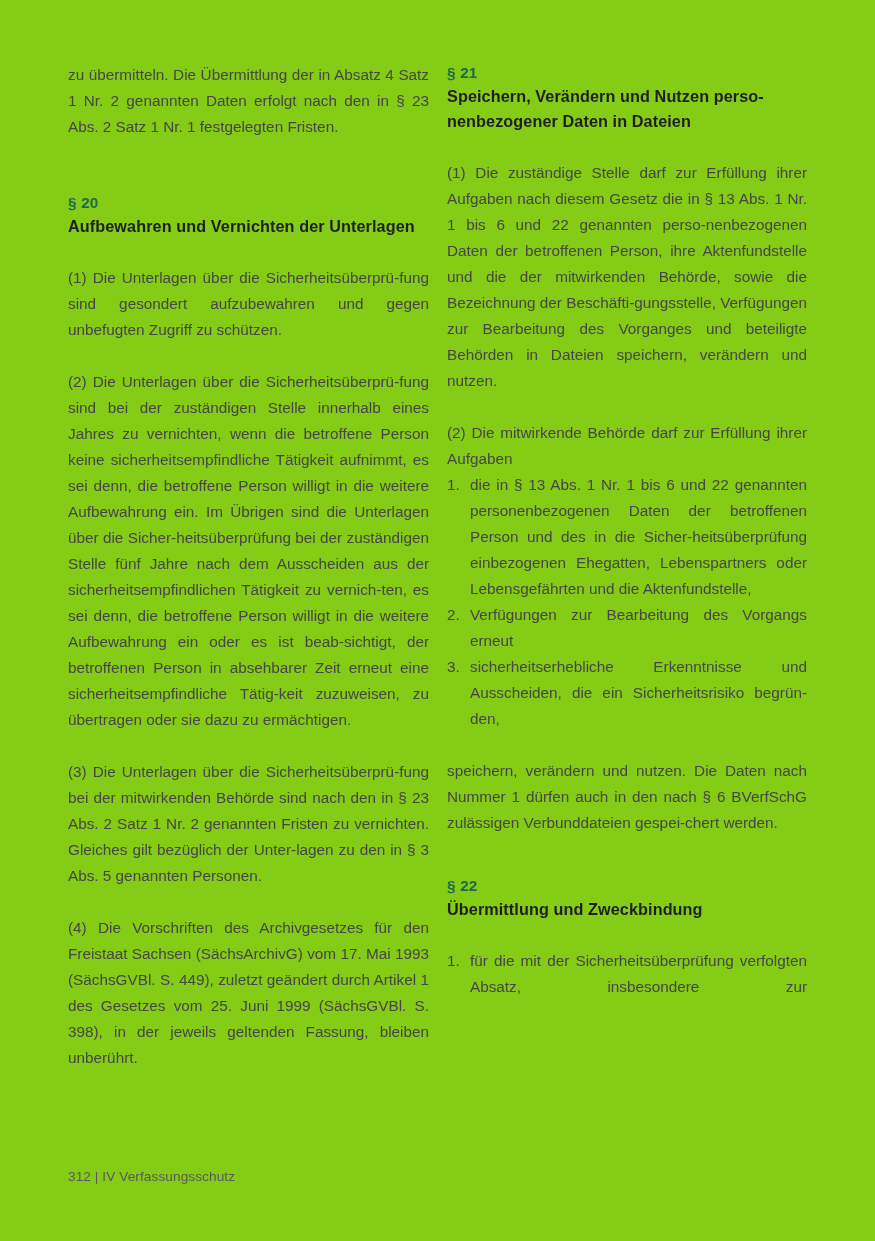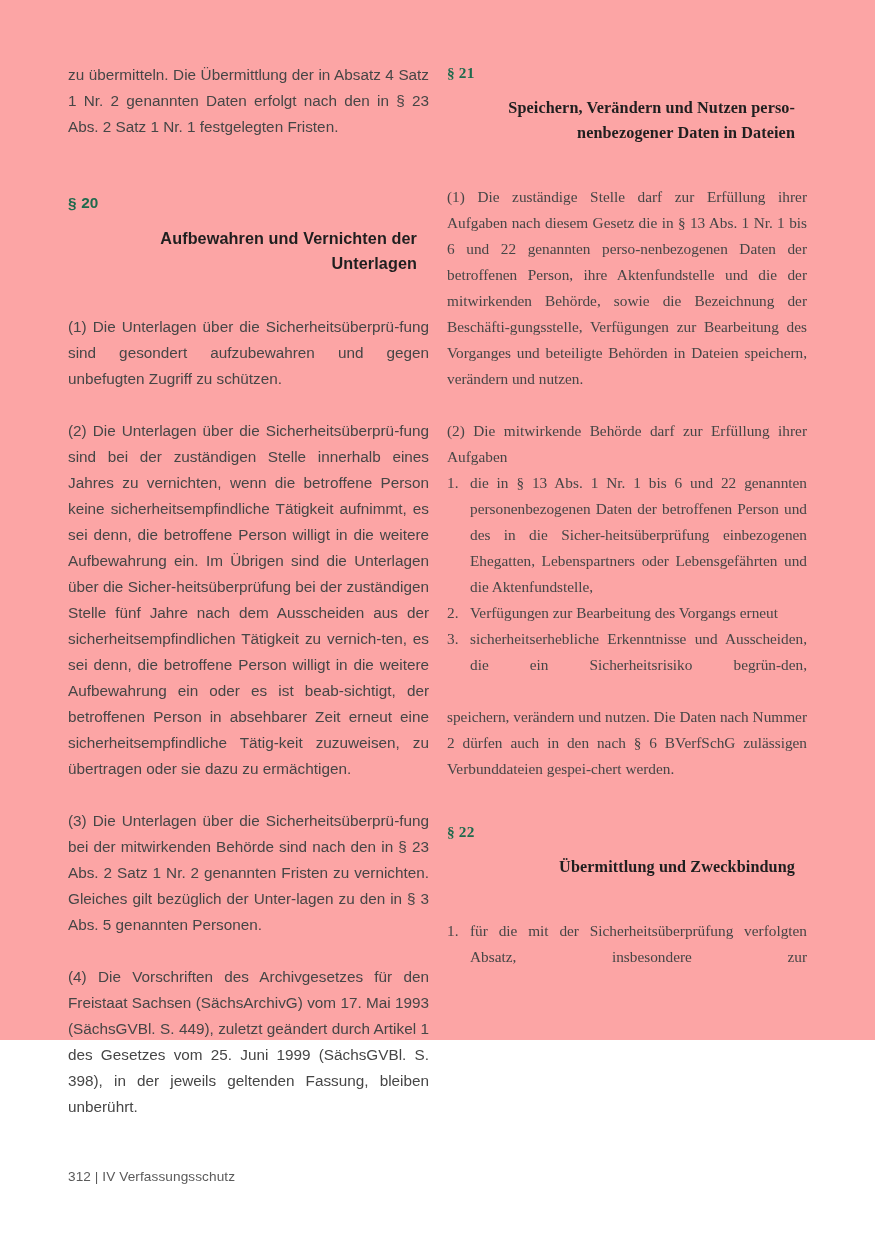--- a/index.html
+++ b/index.html
@@ -10,36 +10,36 @@
   body {
     width: 875px;
     height: 1241px;
     font-family: "Liberation Sans", sans-serif;
     color: #464646;
     -webkit-font-smoothing: antialiased;
   }
   .page {
     position: relative;
     width: 875px;
-    height: 1040px;
+    height: 1241px;
     box-sizing: border-box;
-    background: #fca5a5;
+    background: #84cc16;
   }
   .columns {
     position: absolute;
     left: 68px;
     top: 62px;
     width: 739px;
     display: flex;
     gap: 18px;
   }
   .col {
     width: 361px;
   }
-  .col-right { width: 360px; font-family: Liberation Serif, serif; }
+  .col-right { width: 360px; }
 
   p.body {
     margin: 0 0 0 0;
     font-size: 15.3px;
     line-height: 26px;
     text-align: justify;
     text-justify: inter-word;
     color: #464646;
     hyphens: manual;
   }
@@ -56,23 +56,22 @@
     font-weight: bold;
     color: #1f6a4d;
     margin: 0;
     letter-spacing: 0.2px;
   }
   .sec-title {
     font-size: 16.2px;
     line-height: 25px;
     font-weight: bold;
     color: #1f1f1f;
-    margin: 12px;
+    margin: 0;
     letter-spacing: 0.1px;
-    text-align: right;
   }
 
   ol.numlist {
     list-style: none;
     margin: 0;
     padding: 0;
   }
   ol.numlist > li {
     position: relative;
     padding-left: 23px;
@@ -166,21 +165,21 @@
           <span class="li-text">Verfügungen zur Bearbeitung des Vorgangs erneut</span>
         </li>
         <li class="force-justify">
           <span class="marker">3.</span>
           <span class="li-text">sicherheitserhebliche Erkenntnisse und Ausscheiden, die ein Sicherheitsrisiko begrün-den,</span>
         </li>
       </ol>
 
       <div class="gap-para"></div>
 
-      <p class="body">speichern, verändern und nutzen. Die Daten nach Nummer 2 dürfen auch in den nach § 6 BVerfSchG zulässigen Verbunddateien gespei-chert werden.</p>
+      <p class="body">speichern, verändern und nutzen. Die Daten nach Nummer 1 dürfen auch in den nach § 6 BVerfSchG zulässigen Verbunddateien gespei-chert werden.</p>
 
       <div class="gap-section-sm"></div>
 
       <div class="sec-num">§ 22</div>
       <div class="sec-title">Übermittlung und Zweckbindung</div>
 
       <div class="gap-para"></div>
 
 
       <ol class="numlist">

